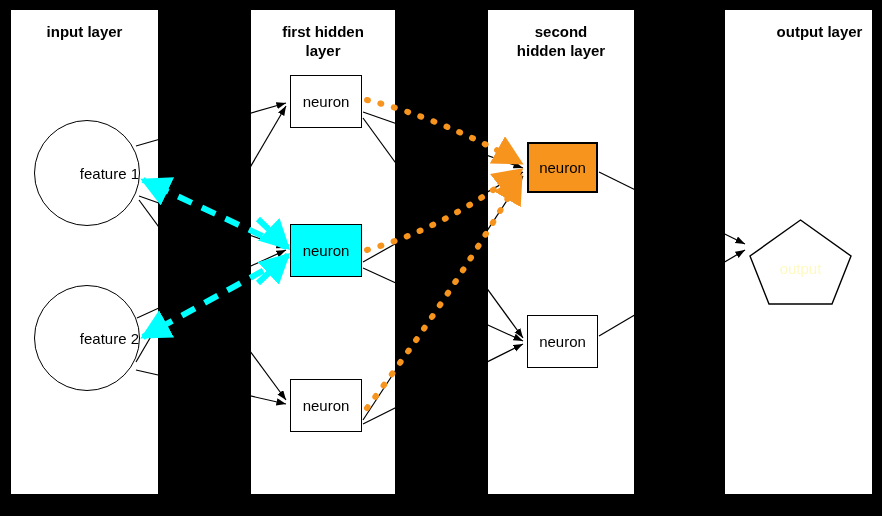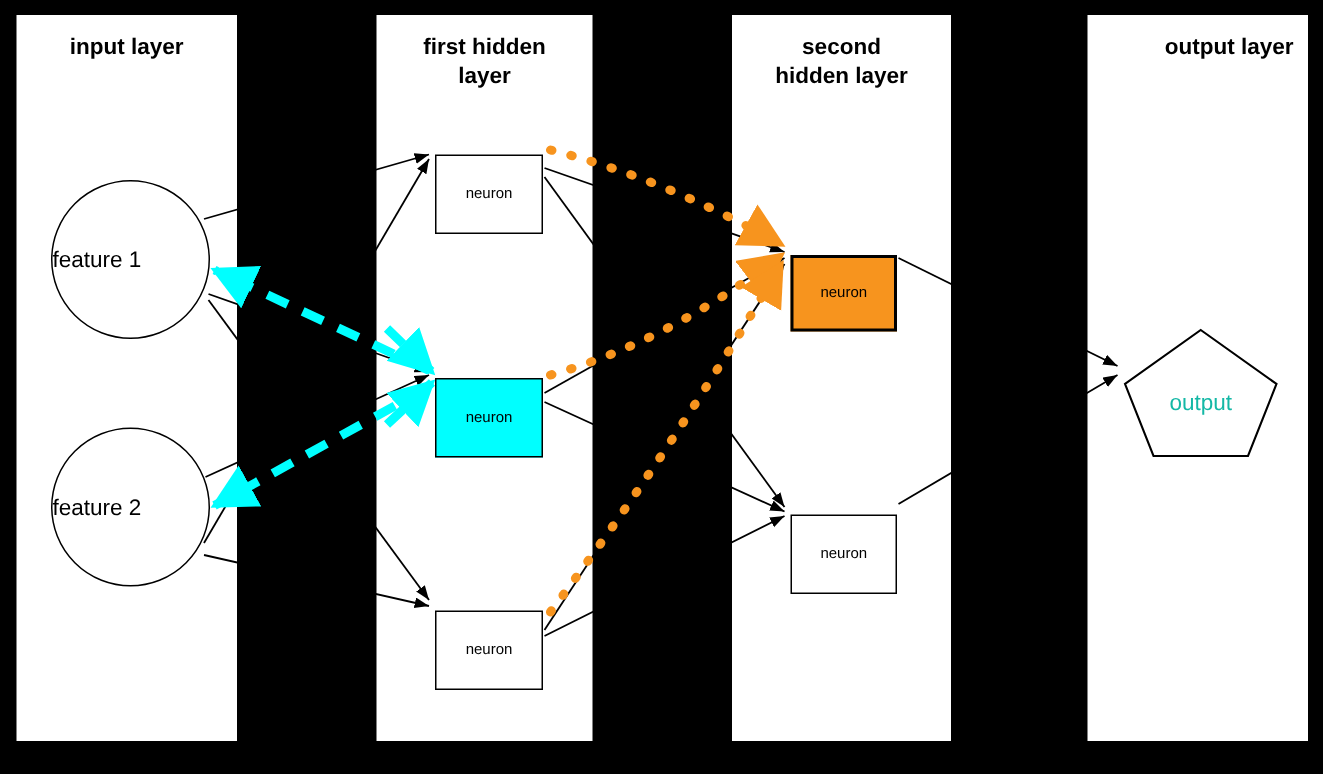--- a/index.html
+++ b/index.html
@@ -40,43 +40,42 @@
     pointer-events: none;
   }
   .node-box {
     position: absolute;
     box-sizing: border-box;
     border: 1.5px solid #000000;
     background: #ffffff;
     display: flex;
     align-items: center;
     justify-content: center;
-    font-size: 10px;
+    font-size: 15px;
     color: #000000;
-    margin-top: 28px;
   }
   .node-circle {
     position: absolute;
     box-sizing: border-box;
     border: 1.5px solid #000000;
     border-radius: 50%;
     background: #ffffff;
     display: flex;
     align-items: center;
-    justify-content: flex-start;
+    justify-content: flex-end;
     font-size: 15px;
     color: #000000;
   }
   .node-pent {
     position: absolute;
     display: flex;
     align-items: center;
     justify-content: center;
     font-size: 15px;
-    color: #14b8a6;
+    color: #fef9c3;
   }
   .pent-label {
     position: relative;
     z-index: 2;
     padding-top: 12px;
   }
   .pent-svg {
     position: absolute;
     left: 0;
     top: 0;

